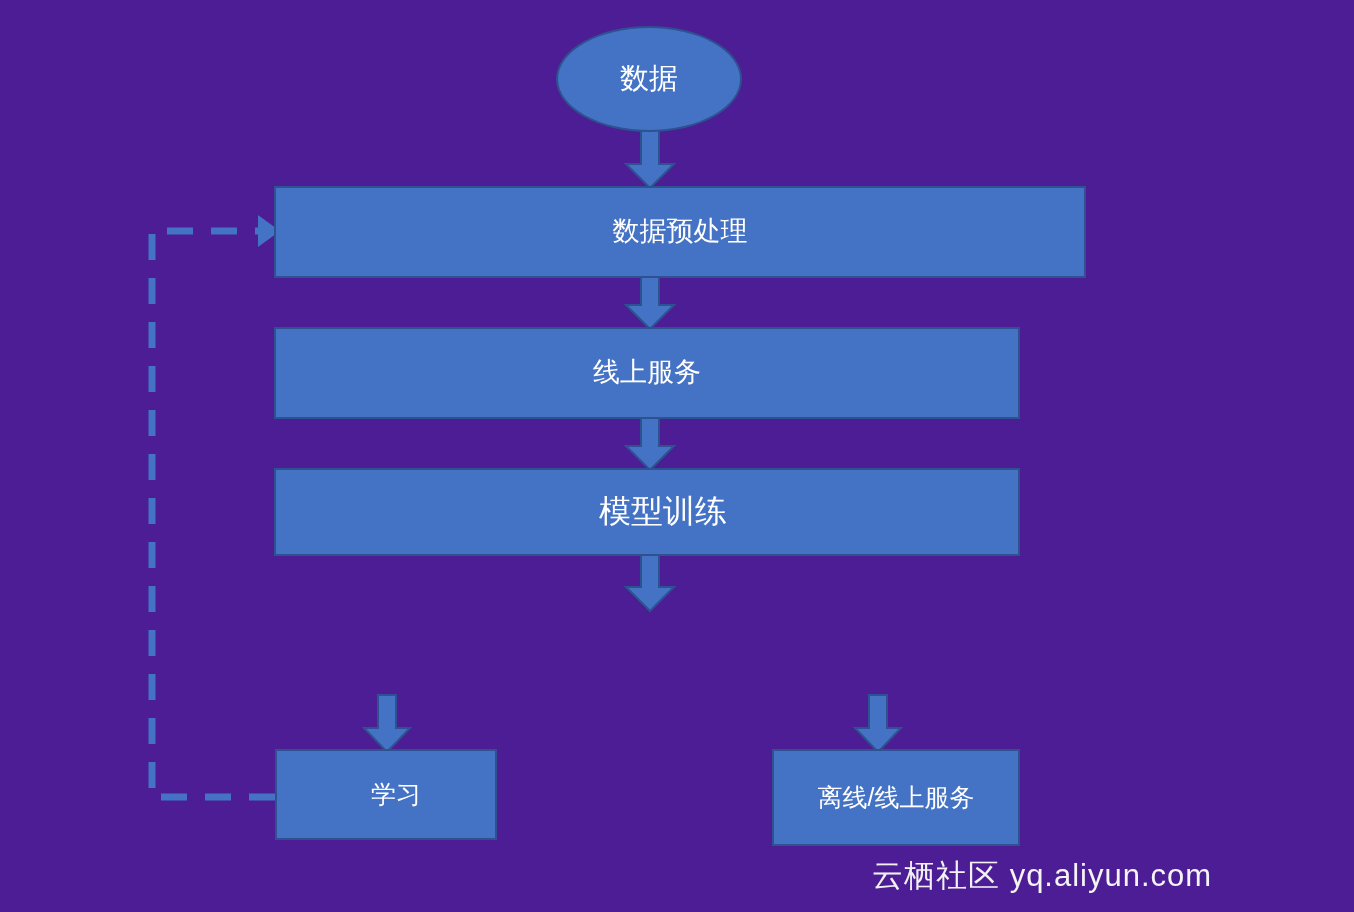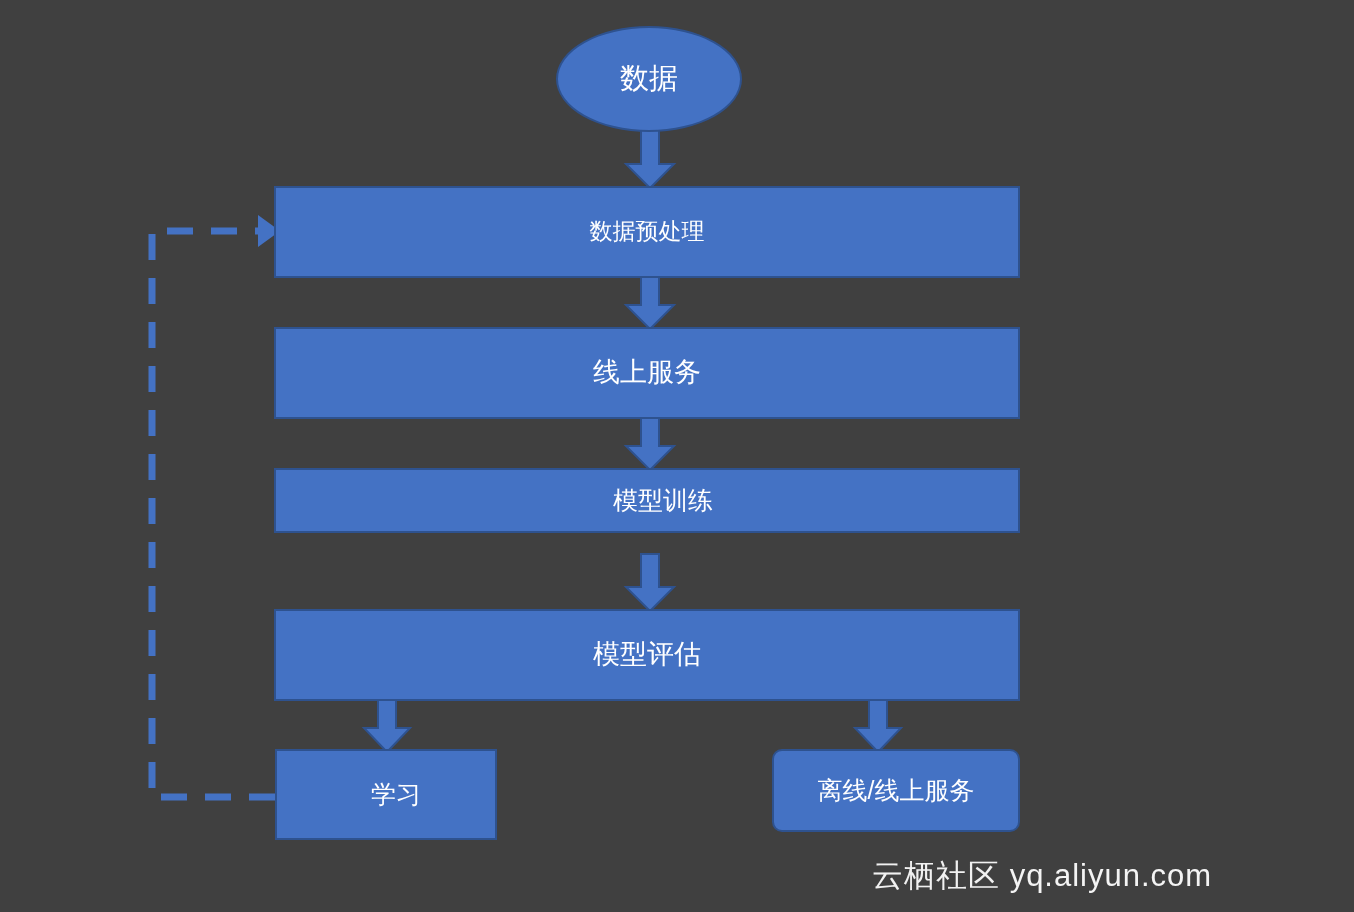--- a/index.html
+++ b/index.html
@@ -7,21 +7,21 @@
     padding: 0;
     background: #ffffff;
   }
   body {
     font-family: "Liberation Sans", "DejaVu Sans", sans-serif;
   }
   #canvas {
     position: relative;
     width: 1354px;
     height: 912px;
-    background: #404040;
+    background: #4c1d95;
     overflow: hidden;
   }
   .node {
     position: absolute;
     box-sizing: border-box;
     background: #4472C4;
     border: 2px solid #2E528F;
     color: #ffffff;
     display: flex;
     align-items: center;
@@ -38,45 +38,44 @@
   .ellipse {
     border-radius: 50%;
   }
 
   
   #node-data {
     left: 556px; top: 26px; width: 186px; height: 106px;
     font-size: 29px;
   }
   #node-preprocess {
-    left: 274px; top: 186px; width: 746px; height: 92px;
-    font-size: 23px;
+    left: 274px; top: 186px; width: 812px; height: 92px;
+    font-size: 27px;
   }
   #node-feature {
     left: 274px; top: 327px; width: 746px; height: 92px;
     font-size: 27px;
   }
   #node-training {
-    left: 274px; top: 468px; width: 746px; height: 65px;
-    font-size: 25px;
+    left: 274px; top: 468px; width: 746px; height: 88px;
+    font-size: 32px;
     padding-left: 32px;
   }
   #node-evaluation {
     left: 274px; top: 609px; width: 746px; height: 92px;
     font-size: 27px;
   }
   #node-learning {
     left: 275px; top: 749px; width: 222px; height: 91px;
     font-size: 25px;
     padding-left: 20px;
   }
   #node-service {
-    left: 772px; top: 749px; width: 248px; height: 83px;
+    left: 772px; top: 749px; width: 248px; height: 97px;
     font-size: 25px;
-    border-radius: 10px;
   }
 
   
   .arrow {
     position: absolute;
     overflow: visible;
   }
 
   
   #feedback-loop {
@@ -145,23 +144,20 @@
   </div>
 
   <div class="node" id="node-feature">
     <span class="node-label">线上服务</span>
   </div>
 
   <div class="node" id="node-training">
     <span class="node-label">模型训练</span>
   </div>
 
-  <div class="node" id="node-evaluation">
-    <span class="node-label">模型评估</span>
-  </div>
 
   <div class="node" id="node-learning">
     <span class="node-label">学习</span>
   </div>
 
   <div class="node" id="node-service">
     <span class="node-label">离线/线上服务</span>
   </div>
 
   <div id="watermark">

